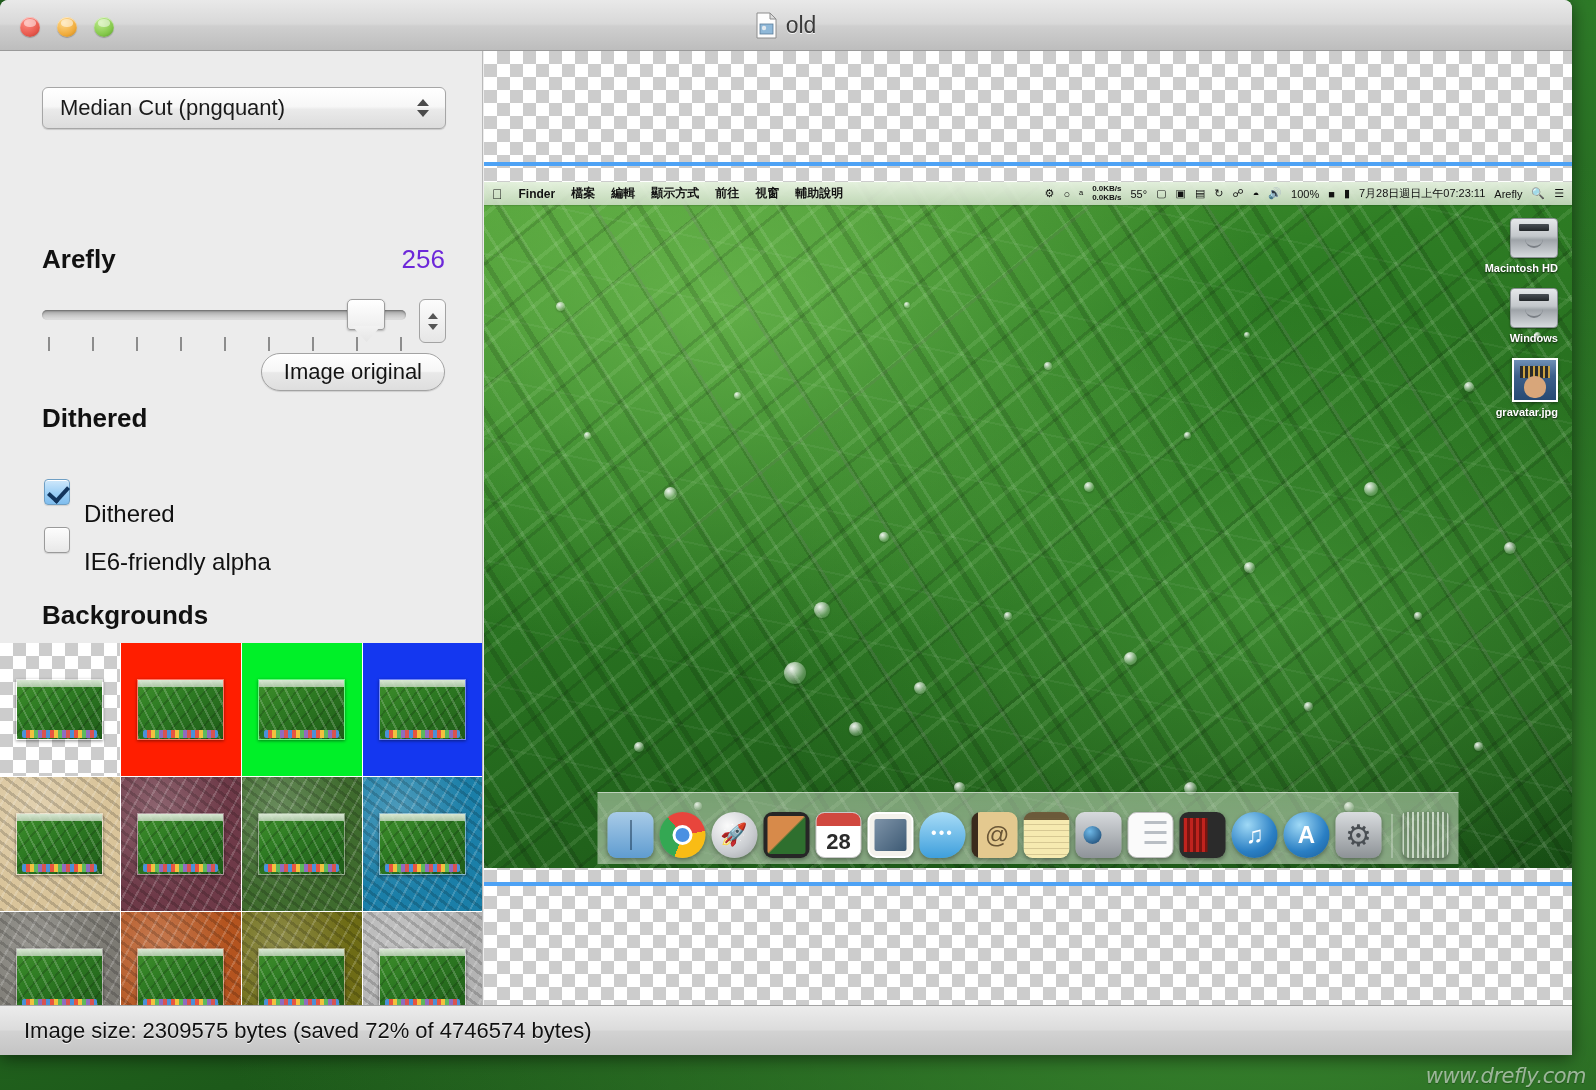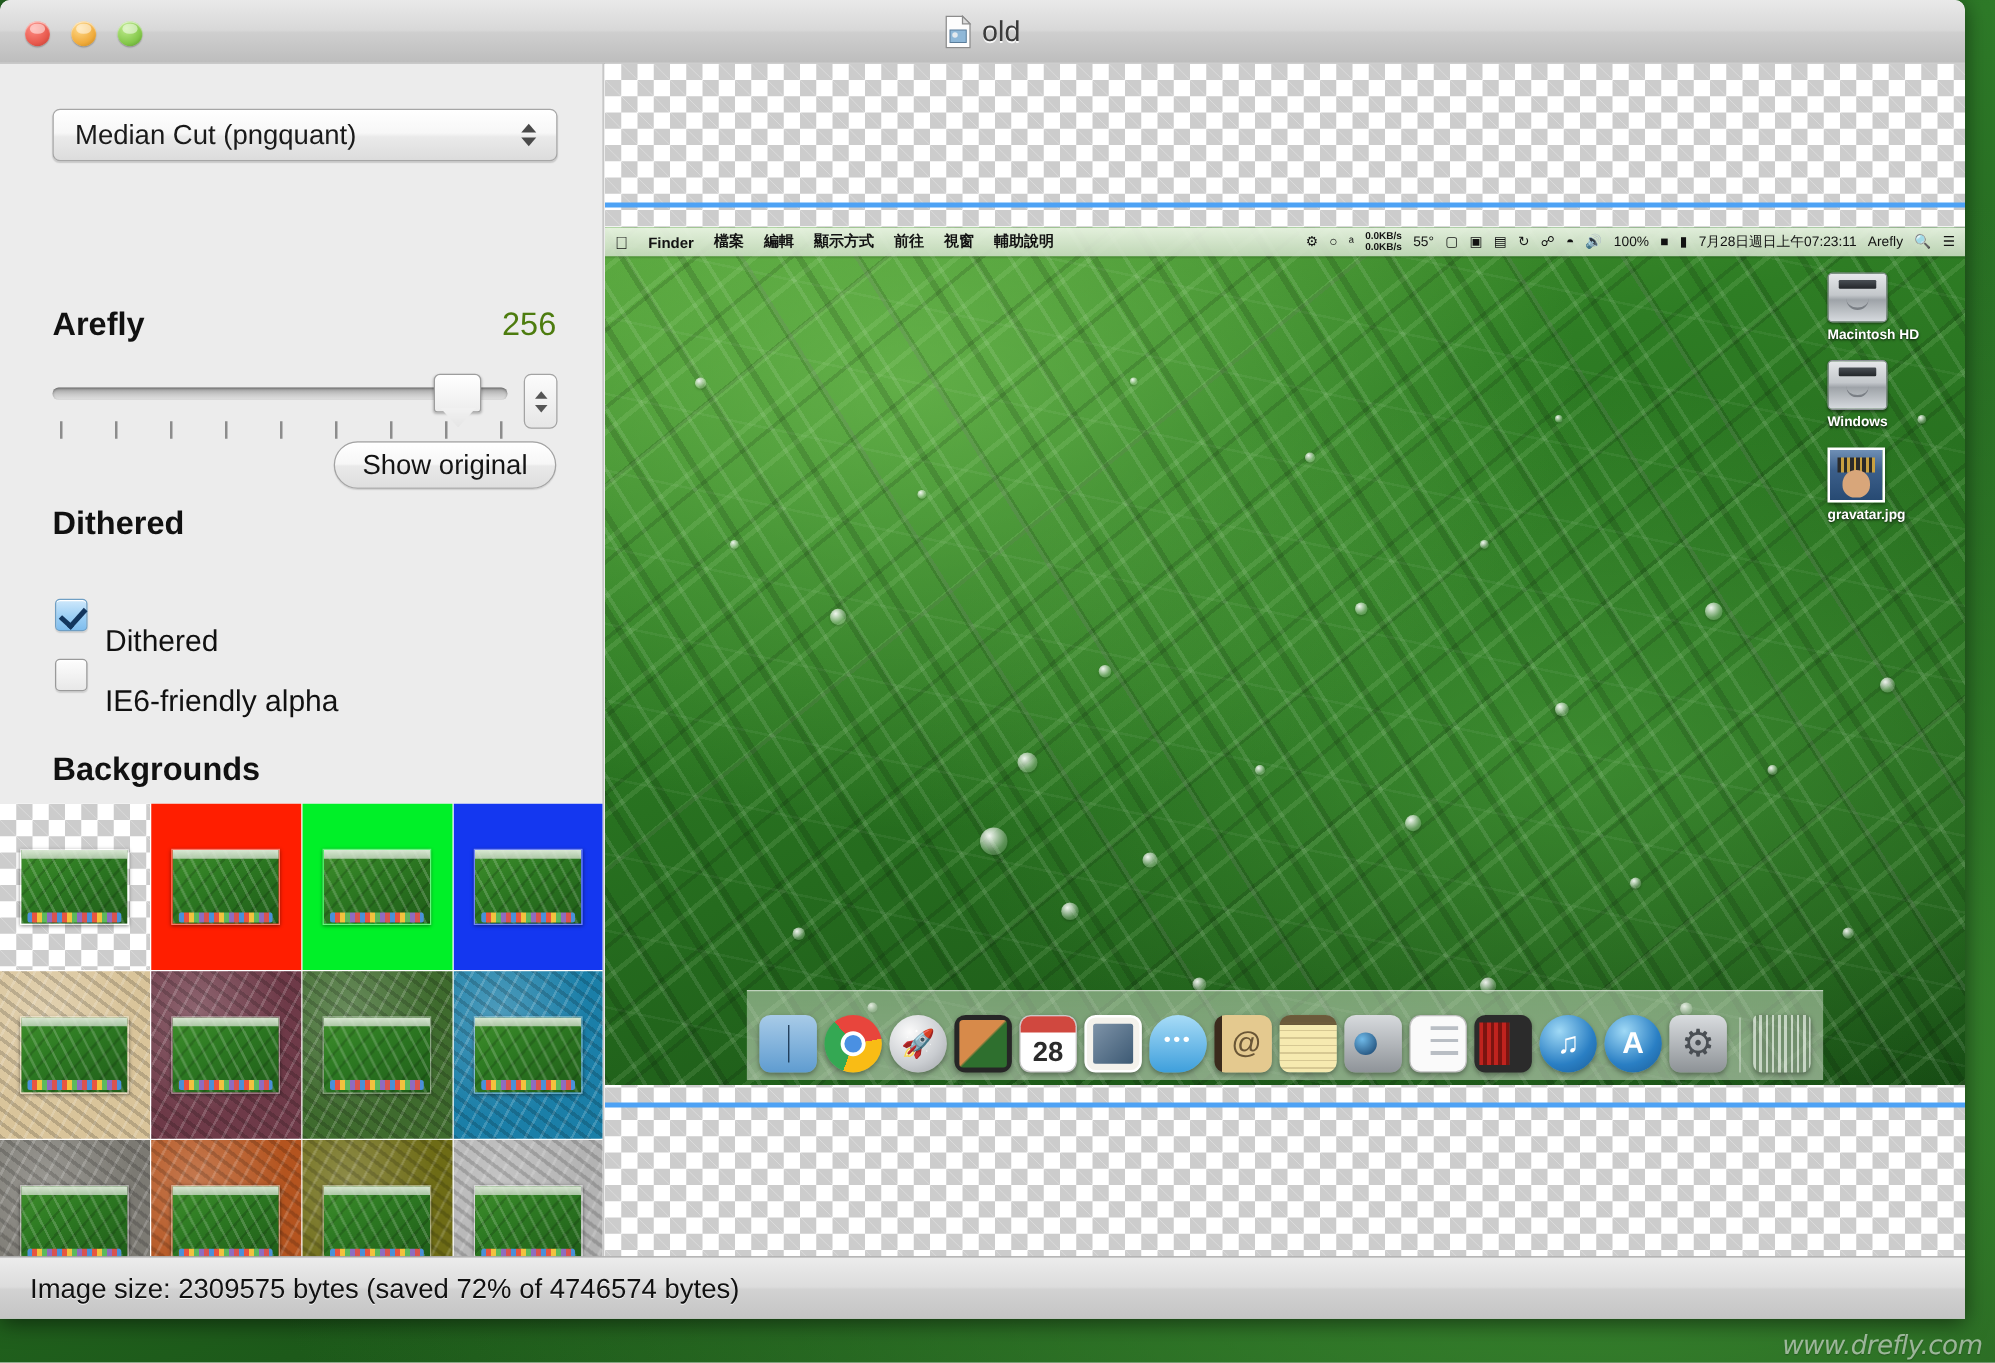--- a/index.html
+++ b/index.html
@@ -62,21 +62,21 @@
     display:flex; align-items:center;
   }
   .method-label{ font-size:22px; color:#1a1a1a; padding-left:17px; flex:1; }
   .stepper-arrows{ width:26px; margin-right:9px; display:flex; flex-direction:column;
                    align-items:center; justify-content:center; gap:4px; }
   .ar-up  { width:0;height:0;border-left:6px solid transparent;border-right:6px solid transparent;border-bottom:7px solid #4a4a4a; }
   .ar-down{ width:0;height:0;border-left:6px solid transparent;border-right:6px solid transparent;border-top:7px solid #4a4a4a; }
 
   .sec-head{ position:absolute; font-size:26px; font-weight:bold; color:#111; }
   .colors-head{ left:42px; top:193px; }
-  .colors-val { position:absolute; right:37px; top:193px; font-size:26px; color:#4d7c0f; }
+  .colors-val { position:absolute; right:37px; top:193px; font-size:26px; color:#6d28d9; }
 
   .slider-row{ position:absolute; left:42px; top:246px; width:404px; height:50px; }
   .track{ position:absolute; left:0; top:13px; width:364px; height:10px; border-radius:5px;
           background:linear-gradient(to bottom,#9d9d9d,#c9c9c9 55%,#e2e2e2);
           box-shadow:inset 0 1px 2px rgba(0,0,0,.35); }
   .thumb{ position:absolute; left:305px; top:2px; width:38px; height:31px;
           background:linear-gradient(to bottom,#ffffff,#ededed);
           border:1px solid #9d9d9d; border-radius:5px 5px 3px 3px;
           box-shadow:0 1px 2px rgba(0,0,0,.25); }
   .thumb::after{ content:""; position:absolute; left:4px; bottom:-13px; width:28px; height:16px;
@@ -193,21 +193,21 @@
     padding:0 8px; box-shadow:0 1px 1px rgba(0,0,0,.12);
   }
   .mb-left{ display:flex; align-items:center; gap:16px; }
   .apple-logo{ font-size:14px; line-height:1; }
   .mb-right{ margin-left:auto; display:flex; align-items:center; gap:9px; font-weight:normal; font-size:11px; }
   .mb-icon{ display:inline-block; }
   .netspeed{ font-size:8px; line-height:1.05; font-weight:bold; text-align:left; }
 
   
   .desk-icons{ position:absolute; right:14px; top:36px; width:96px; }
-  .desk-item{ display:flex; flex-direction:column; align-items:flex-start; margin-bottom:14px; }
+  .desk-item{ display:flex; flex-direction:column; align-items:flex-end; margin-bottom:14px; }
   .hd-icon{ width:48px; height:40px; border-radius:4px;
             background:linear-gradient(to bottom,#e6e8ea 0%,#c3c7cb 45%,#9ea3a8 55%,#d6dade 100%);
             border:1px solid #8b9095; position:relative; box-shadow:0 1px 2px rgba(0,0,0,.4); }
   .hd-icon::before{ content:""; position:absolute; left:8px; top:5px; right:8px; height:7px;
                     background:linear-gradient(to bottom,#4a4f55,#23262a); border-radius:1px; }
   .hd-icon::after{ content:""; position:absolute; left:50%; top:17px; width:18px; height:10px;
                    margin-left:-9px; border-bottom:2px solid #7a7f85; border-radius:0 0 12px 12px; }
   .img-icon{ width:46px; height:44px; border:2px solid #ffffff; box-shadow:0 1px 3px rgba(0,0,0,.5);
              background:linear-gradient(to bottom,#6f8fb5 0%,#3c5f8a 40%,#274a73 100%); position:relative; overflow:hidden; }
   .img-icon .face{ position:absolute; left:50%; bottom:2px; width:22px; height:22px; margin-left:-11px;
@@ -355,21 +355,21 @@
             <span class="tick" style="left: 270px;"></span>
             <span class="tick" style="left: 314px;"></span>
             <span class="tick" style="left: 358px;"></span>
           </div>
         <div class="nudger">
           <span class="ar-up"></span>
           <span class="ar-down"></span>
         </div>
       </div>
 
-      <div class="btn-show-original">Show original</div>
+      <div class="btn-show-original">Image original</div>
 
       <div class="sec-head options-head">Dithered</div>
 
       <div class="chk-row r1">
         <span class="checkbox checked"></span>
         <span class="chk-label">Dithered</span>
       </div>
       <div class="chk-row r2">
         <span class="checkbox"></span>
         <span class="chk-label">IE6-friendly alpha</span>

